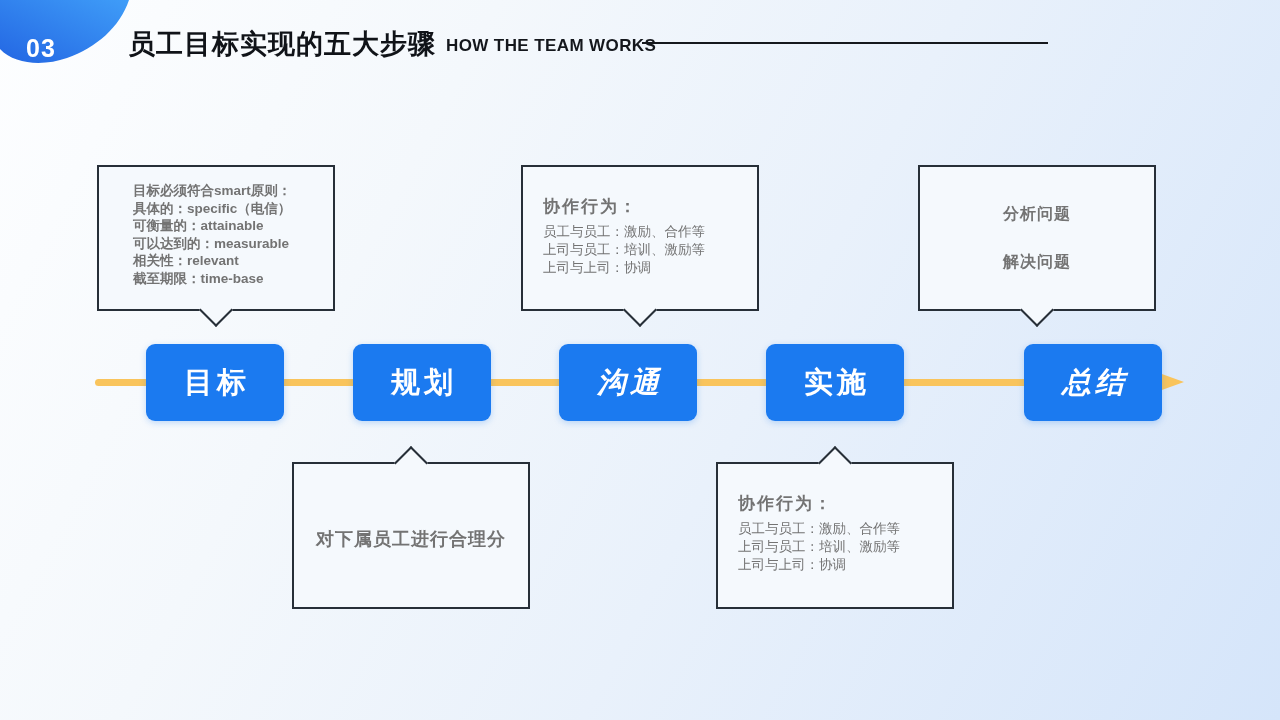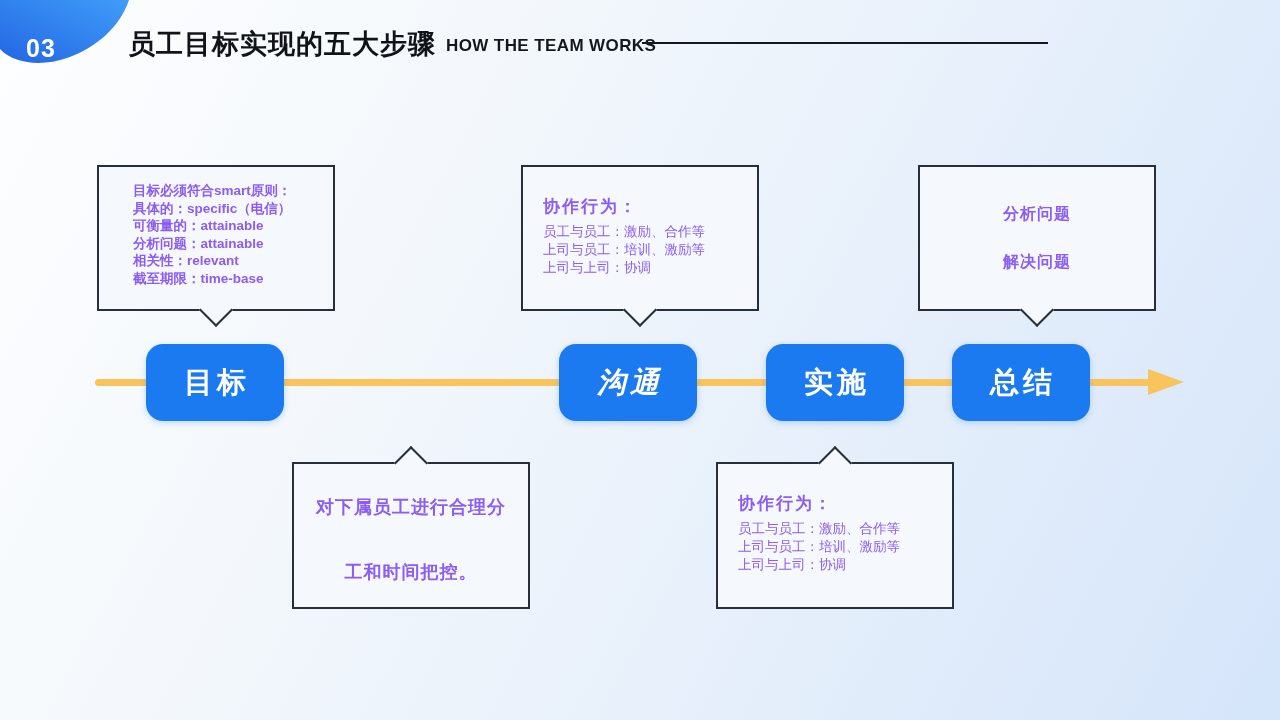--- a/index.html
+++ b/index.html
@@ -33,32 +33,32 @@
   .arrow-line {
     position:absolute; left:95px; top:379px; width:1058px; height:7px;
     background:#f9c45c; border-radius:4px; z-index:1;
   }
   .arrow-head {
     position:absolute; left:1148px; top:369px; width:0; height:0; z-index:1;
     border-left:36px solid #f9c45c; border-top:13px solid transparent; border-bottom:13px solid transparent;
   }
   .step {
     position:absolute; top:344px; width:138px; height:77px; z-index:2;
-    background:#1b7af0; border-radius:17px; color:#ffffff;
+    background:#1b7af0; border-radius:9px; color:#ffffff;
     display:flex; align-items:center; justify-content:center;
     font-size:29px; font-weight:800; letter-spacing:4px; text-indent:4px;
     box-shadow:0 2px 6px rgba(27,122,240,0.25);
   }
   .step-1 { left:146px; } .step-2 { left:353px; } .step-3 { left:559px;font-style:italic; }
-  .step-4 { left:766px; } .step-5 { left:952px; }
+  .step-4 { left:766px; } .step-5 { left:1024px;font-style:italic; }
 
   
   .callout {
     position:absolute; width:238px; height:146px; z-index:3;
-    background:#f5f9fd; border:2px solid #272f38; color:#8b5cf6;
+    background:#f5f9fd; border:2px solid #272f38; color:#737373;
   }
   .tail {
     position:absolute; left:50%; width:24px; height:24px; margin-left:-12px;
     background:#f5f9fd; transform:rotate(45deg); z-index:4;
   }
   .tail.down { bottom:-13px; border-right:2px solid #272f38; border-bottom:2px solid #272f38; }
   .tail.up   { top:-13px;    border-left:2px solid #272f38;  border-top:2px solid #272f38; }
 
   .callout-goal { left:97px; top:165px; padding:15px 10px 0 34px; }
   .callout-goal .line { font-size:13.5px; font-weight:700; line-height:17.6px; white-space:nowrap; }
@@ -92,29 +92,30 @@
   </svg>
   <div class="page-number">03</div>
   <div class="slide-title">员工目标实现的五大步骤</div>
   <div class="slide-subtitle">HOW THE TEAM WORKS</div>
   <div class="header-line"></div>
 
   <div class="arrow-line"></div>
   <div class="arrow-head"></div>
 
   <div class="step step-1">目标</div>
+  <div class="step step-2">规划</div>
   <div class="step step-3">沟通</div>
   <div class="step step-4">实施</div>
   <div class="step step-5">总结</div>
 
   <div class="callout callout-goal">
     <div class="line">目标必须符合smart原则：</div>
     <div class="line">具体的：specific（电信）</div>
     <div class="line">可衡量的：attainable</div>
-    <div class="line">分析问题：attainable</div>
+    <div class="line">可以达到的：measurable</div>
     <div class="line">相关性：relevant</div>
     <div class="line">截至期限：time-base</div>
     <div class="tail down"></div>
   </div>
 
   <div class="callout callout-comm">
     <div class="callout-heading">协作行为：</div>
     <div class="line">员工与员工：激励、合作等</div>
     <div class="line">上司与员工：培训、激励等</div>
     <div class="line">上司与上司：协调</div>
@@ -122,21 +123,20 @@
   </div>
 
   <div class="callout callout-summary">
     <div class="line">分析问题</div>
     <div class="line">解决问题</div>
     <div class="tail down"></div>
   </div>
 
   <div class="callout callout-plan">
     <div class="line">对下属员工进行合理分</div>
-    <div class="line">工和时间把控。</div>
     <div class="tail up"></div>
   </div>
 
   <div class="callout callout-impl">
     <div class="callout-heading">协作行为：</div>
     <div class="line">员工与员工：激励、合作等</div>
     <div class="line">上司与员工：培训、激励等</div>
     <div class="line">上司与上司：协调</div>
     <div class="tail up"></div>
   </div>

